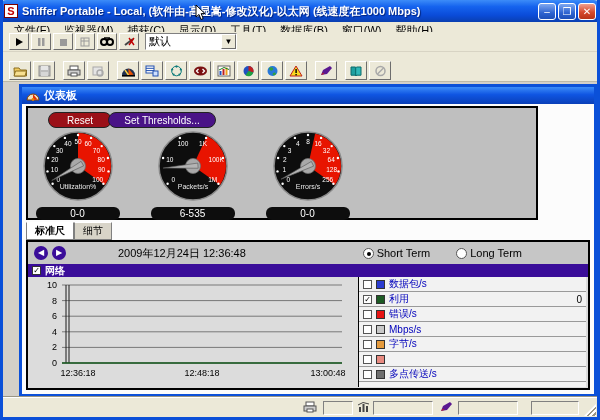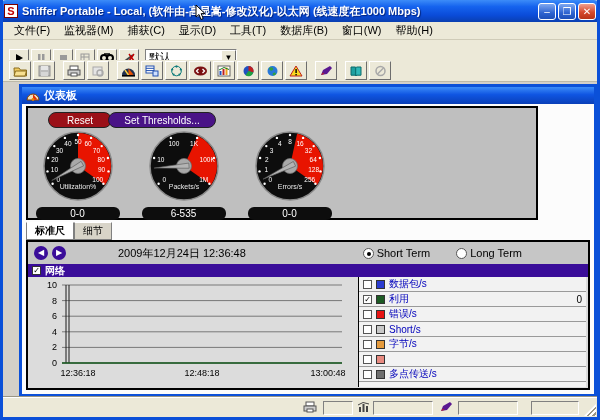--- a/index.html
+++ b/index.html
@@ -15,21 +15,21 @@
   .title-text{font-size:11px;font-weight:bold;white-space:nowrap;overflow:hidden;text-shadow:1px 1px 1px #00227a;flex:1;}
   .winbtns{display:flex;gap:2px;margin-left:4px;}
   .winbtn{width:18px;height:17px;border:1px solid #fff;border-radius:3px;color:#fff;font-size:10px;
     line-height:15px;text-align:center;background:linear-gradient(180deg,#7FA8F0,#2E63D0 60%,#1E4FB8);}
   .winbtn.close{background:linear-gradient(180deg,#F0A090,#D6492C 55%,#B83418);}
   
   .menubar{position:absolute;left:0;top:22px;width:594px;height:18px;background:#ECE9D8;
     border-bottom:1px solid #cfcbb8;display:flex;font-size:11px;padding-left:4px;}
   .menu-item{padding:1px 7px;color:#000;}
   .toolbar{position:absolute;left:0;width:594px;background:#ECE9D8;display:flex;align-items:center;gap:2px;padding-left:6px;}
-  .tb1{top:48px;height:20px;border-bottom:1px solid #d8d4c4;}
+  .tb1{top:32px;height:20px;border-bottom:1px solid #d8d4c4;}
   .tb2{top:60px;height:22px;border-bottom:1px solid #bdb9a8;}
   .tbtn{width:20px;height:17px;background:#ECE9D8;border:1px solid;border-color:#fff #6d6d6d #6d6d6d #fff;
     display:flex;align-items:center;justify-content:center;flex:0 0 auto;}
   .tb2 .tbtn{width:22px;height:19px;}
   .tb-sep{width:4px;height:16px;flex:0 0 auto;}
   .combo{width:92px;height:17px;background:#fff;border:1px solid;border-color:#808080 #fff #fff #808080;
     display:flex;align-items:center;font-size:11px;margin-left:4px;}
   .combo-text{flex:1;padding-left:3px;}
   .combo-arrow{width:15px;height:15px;background:#ECE9D8;border:1px solid;border-color:#fff #6d6d6d #6d6d6d #fff;
     font-size:8px;text-align:center;line-height:13px;}
@@ -38,21 +38,21 @@
   .child{position:absolute;left:16px;top:2px;right:0;bottom:0;border:3px solid #0B50D8;background:#fff;}
   .child-title{height:17px;background:linear-gradient(180deg,#3C8CF8,#0F55E2 45%,#0A3FB8);display:flex;
     align-items:center;color:#fff;font-size:11px;font-weight:bold;padding:0 4px;gap:4px;}
   .child-body{position:relative;width:100%;height:calc(100% - 17px);background:#FCFCFC;}
   .panel{position:absolute;background:#BFBFBF;border:2px solid #000;}
   .top-panel{left:4px;top:2px;width:512px;height:114px;}
   .pill-btn{position:absolute;height:16px;border-radius:8px;color:#fff;font-size:10px;display:flex;
     align-items:center;justify-content:center;border:1px solid #222;}
   .reset{left:20px;top:4px;width:64px;background:#9B1018;}
   .thresh{left:80px;top:4px;width:108px;background:#4A1387;}
-  .gauges{position:absolute;left:2px;top:22px;display:flex;gap:11px;}
+  .gauges{position:absolute;left:2px;top:22px;display:flex;gap:20px;}
   .gauge{width:95px;display:flex;flex-direction:column;align-items:center;}
   .gauge-pill{width:84px;height:13px;background:#0d0d0d;border-radius:6px;color:#fff;font-size:10px;
     display:flex;align-items:center;justify-content:center;margin-top:1px;}
   .tabs{position:absolute;left:4px;top:118px;display:flex;font-size:10px;}
   .tab{padding:1px 8px;border:1px solid #808080;border-top:1px solid #fff;background:#D8D4C8;}
   .tab.active{background:#fff;border-top:1px solid #fff;font-weight:bold;}
   
   .low-panel{left:4px;top:136px;width:564px;height:150px;background:#C6C6C6;}
   .mon-head{height:22px;display:flex;align-items:center;gap:4px;padding:0 6px;font-size:11px;}
   .circ-btn{width:14px;height:14px;border-radius:50%;background:#3A0D99;color:#fff;font-size:8px;
@@ -437,21 +437,21 @@
               </div>
               <div class="lrow">
                 <span class="cbx"></span>
                 <span class="swatch" style="background: rgb(232, 20, 20);"></span>
                 <span class="llabel">错误/s</span>
                 <span class="lvalue"></span>
               </div>
               <div class="lrow">
                 <span class="cbx"></span>
                 <span class="swatch" style="background: rgb(200, 200, 200);"></span>
-                <span class="llabel">Short/s</span>
+                <span class="llabel">Mbps/s</span>
                 <span class="lvalue"></span>
               </div>
               <div class="lrow">
                 <span class="cbx"></span>
                 <span class="swatch" style="background: rgb(229, 154, 60);"></span>
                 <span class="llabel">字节/s</span>
                 <span class="lvalue"></span>
               </div>
               <div class="lrow">
                 <span class="cbx"></span>

